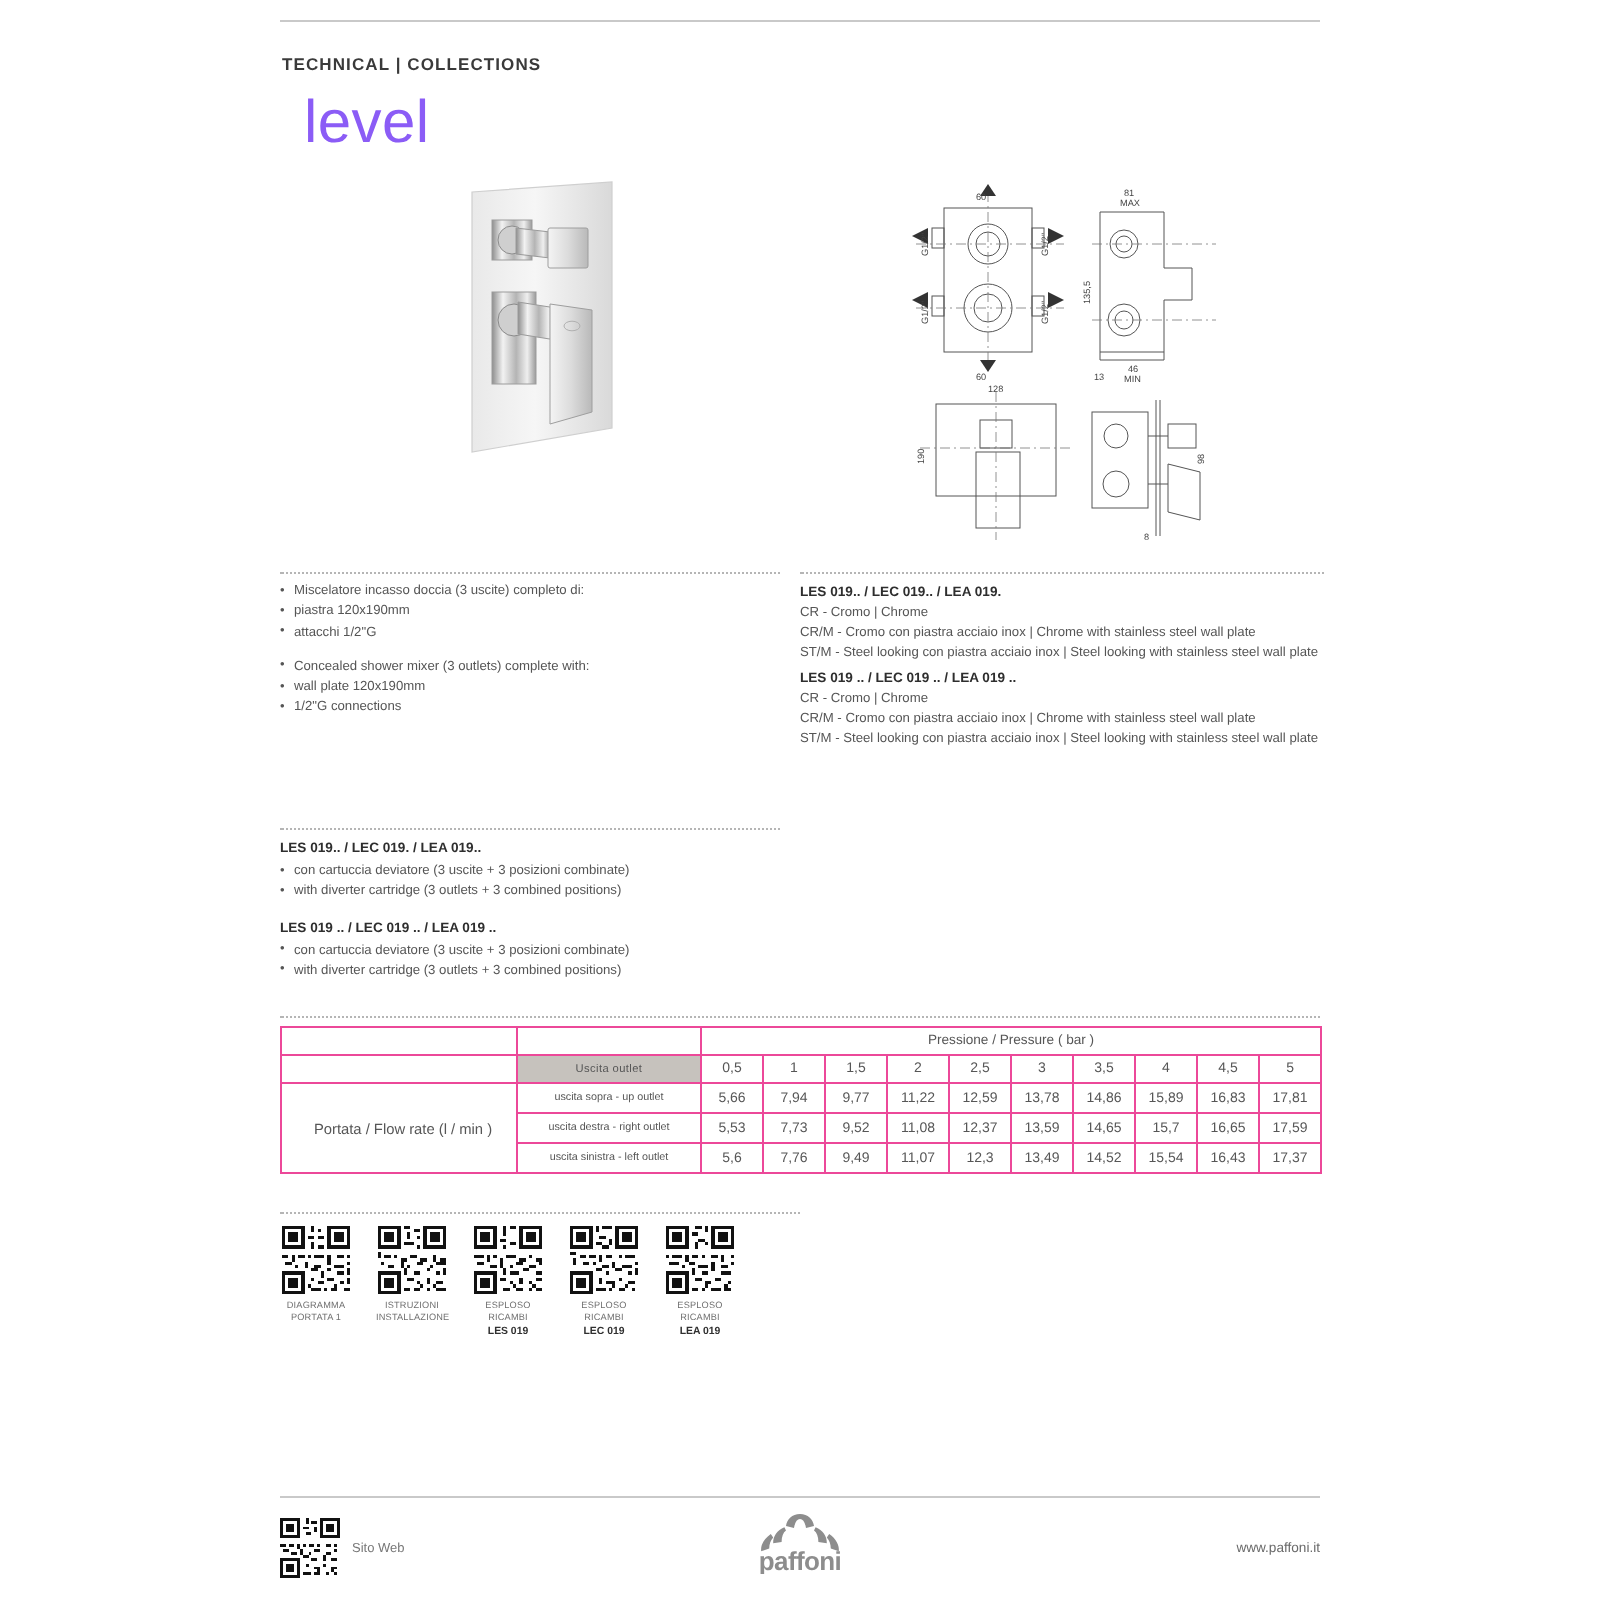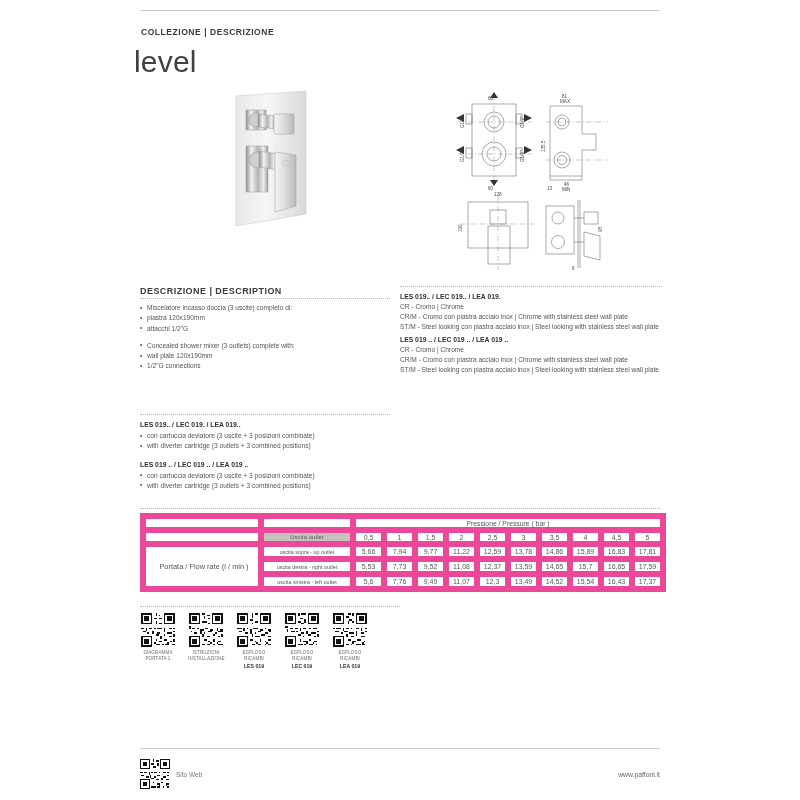--- a/index.html
+++ b/index.html
@@ -16,23 +16,23 @@
     position: absolute; left: 140px; top: 10px; width: 520px;
     border-top: 1px solid #c9c9c9;
   }
 
   .collection-label {
     position: absolute; left: 141px; top: 27px;
     font-size: 8.5px; font-weight: bold; letter-spacing: .55px;
     color: #3a3a3a;
   }
   .product-title {
-    position: absolute; left: 134px; top: 45px;
+    position: absolute; left: 152px; top: 45px;
     font-size: 30px; font-weight: 300; letter-spacing: .2px;
-    color: #404040;
+    color: #8b5cf6;
   }
 
   
   .photo { position: absolute; left: 228px; top: 88px; width: 86px; height: 148px; }
   .photo svg { display: block; }
 
   
   .drawings { position: absolute; left: 450px; top: 90px; width: 160px; height: 190px; }
   .drawings svg { display: block; }
 
@@ -64,21 +64,21 @@
   .fin-line { font-size: 6.6px; line-height: 10.2px; color: #555; }
 
   .art-code {
     font-size: 6.8px; font-weight: bold; color: #2e2e2e; line-height: 12px;
   }
 
   
   .flow-wrap { position: absolute; left: 140px; top: 508px; width: 520px; }
   table.flow { border-collapse: collapse; width: 520px; table-layout: fixed; }
   table.flow td, table.flow th {
-    border: 6px solid #ec4899; font-weight: normal;
+    border: 1px solid #ec4899; font-weight: normal;
     color: #565656; text-align: center; vertical-align: middle;
   }
   .c-rowlabel { width: 118px; }
   .c-outlet   { width: 92px; }
   .c-val      { width: 31px; }
   .h-blank    { height: 14px; border-bottom-color:#aaa; }
   .h-press {
     font-size: 6.8px; height: 14px; color: #6a6a6a;
   }
   .h-outlet {
@@ -124,21 +124,21 @@
     position: absolute; right: 0; font-size: 6.8px; color: #6a6a6a;
   }
 </style>
 </head>
 <body>
 
 <div class="page">
 
   <div class="rule-top"></div>
 
-  <div class="collection-label">COLLEZIONE | DESCRIZIONE</div>
+  <div class="collection-label">TECHNICAL | COLLECTIONS</div>
   <div class="product-title">level</div>
 
   <div class="photo">
     <svg width="86" height="148" viewBox="0 0 86 148">
       <defs>
         <linearGradient id="plate" x1="0" y1="0" x2="1" y2="0">
           <stop offset="0" stop-color="#e9e9e9"></stop>
             <stop offset=".45" stop-color="#f6f6f6"></stop>
           <stop offset="1" stop-color="#d9d9d9"></stop>
         </linearGradient>
@@ -251,21 +251,20 @@
           <line x1="124" y1="152" x2="134" y2="152"></line>
       </g>
       <g font-family="Liberation Sans, sans-serif" font-size="4.6" fill="#444">
         <text x="152" y="142" transform="rotate(-90 152 142)">98</text>
         <text x="122" y="180">8</text>
       </g>
     </svg>
   </div>
 
   <div class="col-left" style="top:286px;">
-    <div class="sec-h">DESCRIZIONE | DESCRIPTION</div>
     <div class="dotline"></div>
     <ul class="bullets">
       <li>Miscelatore incasso doccia (3 uscite) completo di:</li>
       <li>piastra 120x190mm</li>
       <li>attacchi 1/2"G</li>
     </ul>
     <div class="gap"></div>
     <ul class="bullets">
       <li>Concealed shower mixer (3 outlets) complete with:</li>
       <li>wall plate 120x190mm</li>
@@ -515,18 +514,30 @@
                      M1 11h2v1H1zm3 1h2v1H4zm3-1h1v2H7zm3 1h1v1h-1zm2-1h2v1h-2zm4 1h2v1h-2zm3-1h1v1h-1z
                      M8 13h2v1H8zm3 1h2v1h-2zm4-1h1v2h-1zm3 1h2v1h-2z
                      M9 16h1v1H9zm3 1h2v1h-2zm3-1h1v1h-1zm3 1h2v1h-2z
                      M8 19h3v1H8zm4 0h2v1h-2zm4 0h1v1h-1zm3 0h1v1h-1z
                      M13 18h1v1h-1zm5 0h1v1h-1z"></path>
           </g>
         </svg>
         <span class="f-sito">Sito Web</span>
       </div>
 
+      <div class="f-logo">
+        <svg width="74" height="32" viewBox="0 0 74 32">
+          <g fill="#8d8d8d">
+            <path d="M37 2 C33 2 30.5 4.5 30 8 L34 9 C34.5 6 35.5 4.5 37 4.5 C38.5 4.5 39.5 6 40 9 L44 8 C43.5 4.5 41 2 37 2Z"></path>
+            <path d="M29.2 8.6 C25.6 10 23.4 13.2 23.6 16.6 L27.8 16 C27.8 13.2 28.6 11.2 30 10.2 Z"></path>
+            <path d="M44.8 8.6 L44 10.2 C45.4 11.2 46.2 13.2 46.2 16 L50.4 16.6 C50.6 13.2 48.4 10 44.8 8.6Z"></path>
+            <path d="M22.4 12 C19 14.4 17.2 17.6 17.6 20.6 L21.6 19.2 C21.6 17 22.4 15.2 23.6 13.8 Z"></path>
+            <path d="M51.6 12 L50.4 13.8 C51.6 15.2 52.4 17 52.4 19.2 L56.4 20.6 C56.8 17.6 55 14.4 51.6 12Z"></path>
+          </g>
+          <text x="37" y="30" text-anchor="middle" font-family="Liberation Sans, sans-serif" font-size="13" font-weight="bold" fill="#8d8d8d" letter-spacing="-0.3">paffoni</text>
+        </svg>
+      </div>
 
       <div class="f-url">www.paffoni.it</div>
     </div>
   </div>
 
 </div>
 
 </body></html>

